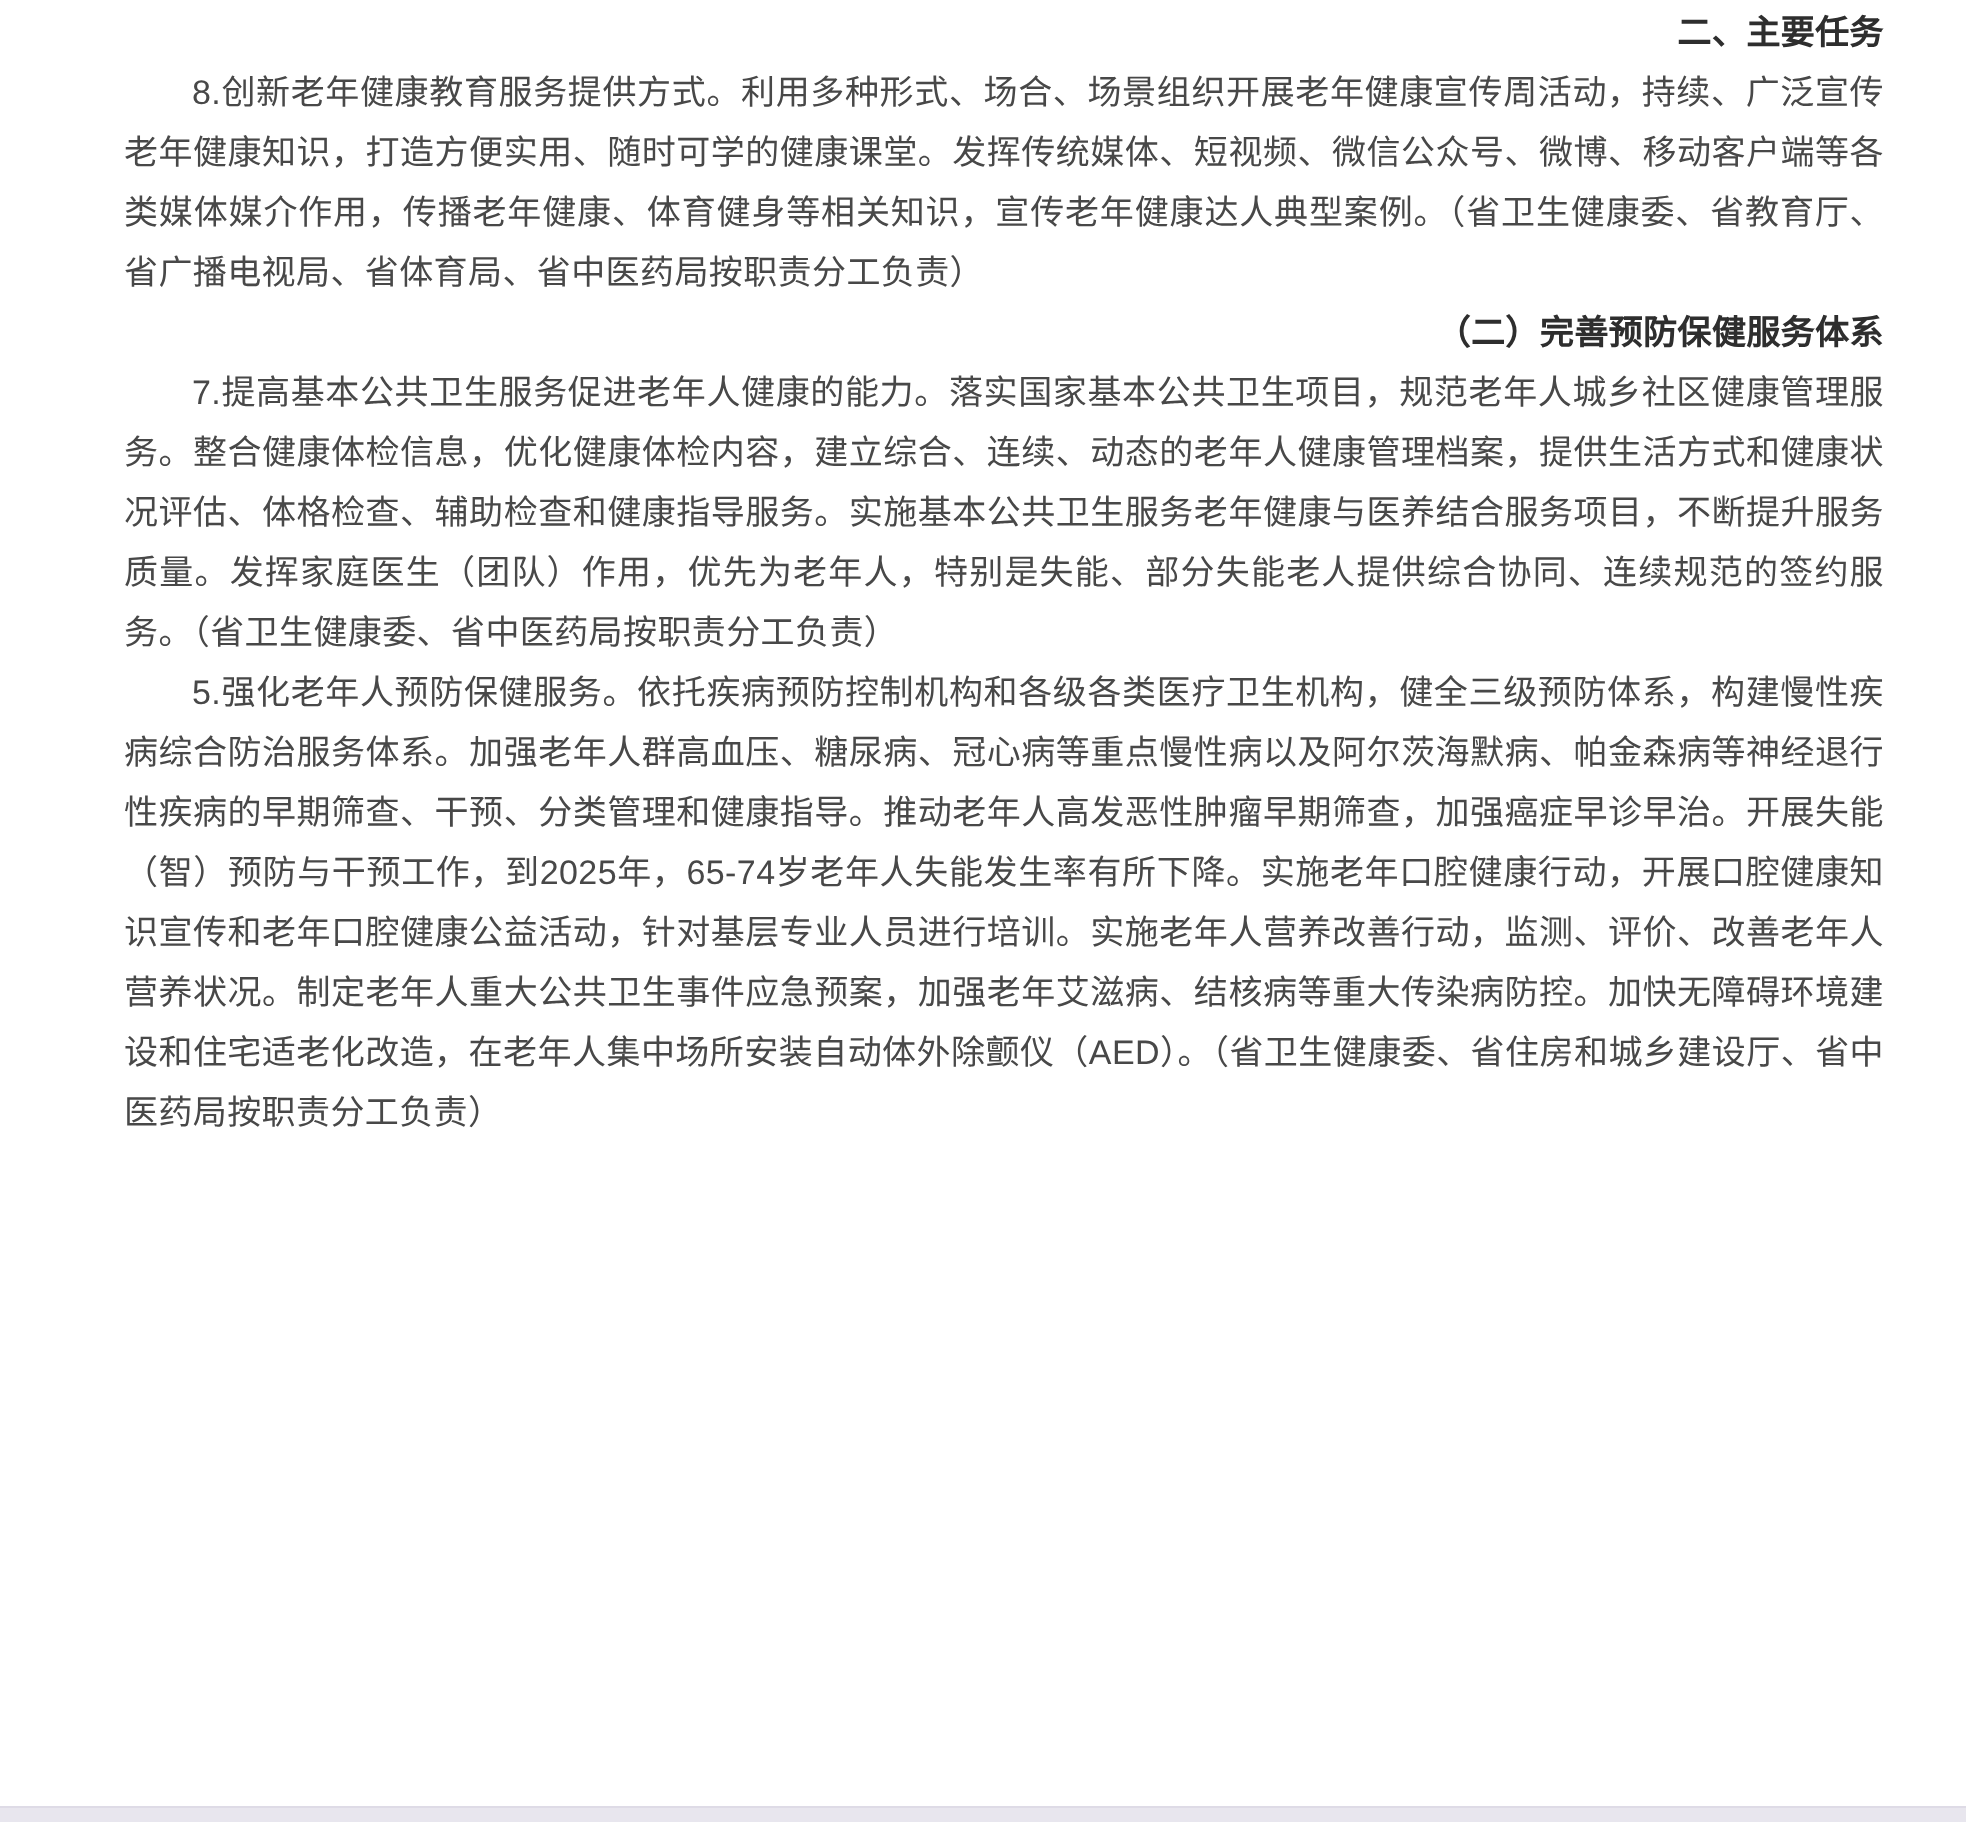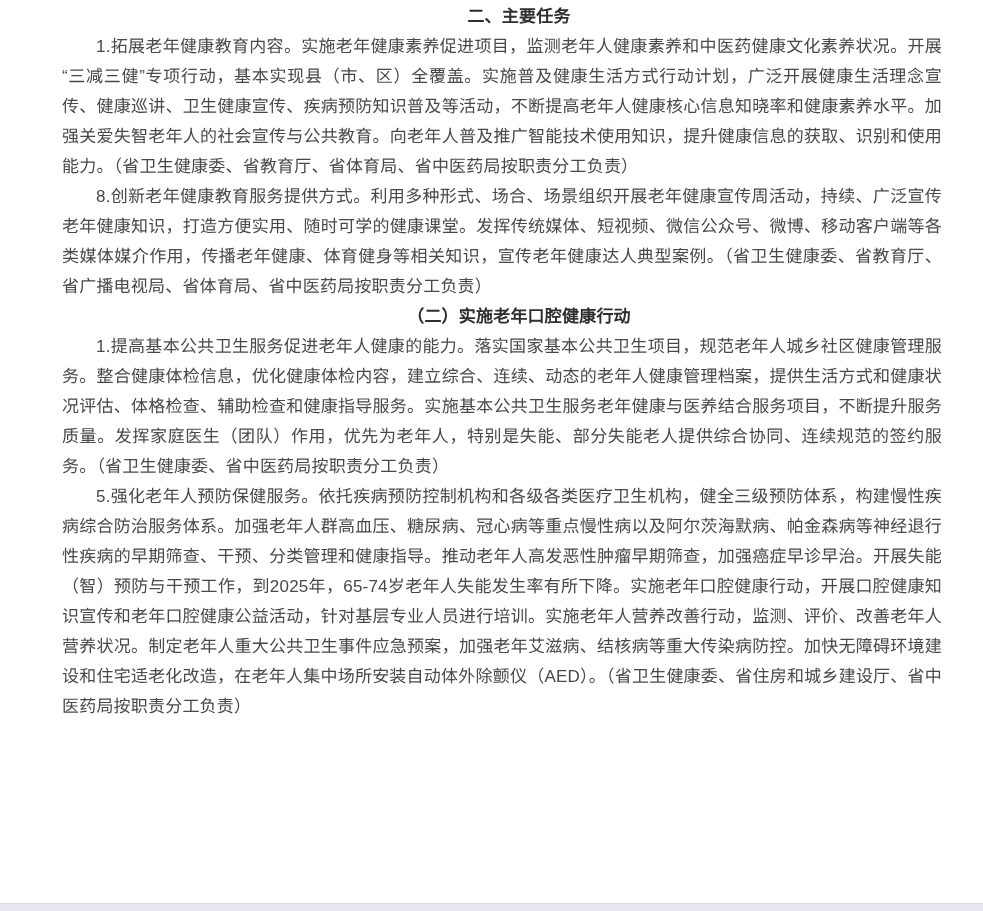--- a/index.html
+++ b/index.html
@@ -26,21 +26,21 @@
     letter-spacing: 0.2px;
   }
   .doc-page h2,
   .doc-page h3 {
     margin: 0;
     font-size: 17px;
     line-height: 30px;
     font-weight: bold;
     color: #2e2e2e;
     text-indent: 2em;
-    text-align: center;
+    text-align: right;
   }
   .doc-page p {
     margin: 0;
     text-indent: 2em;
   }
   .red-underline {
     text-decoration-color: #e43124;
     text-decoration-thickness: 4px;
     text-underline-offset: 7px;
     text-decoration-skip-ink: none;
@@ -56,27 +56,26 @@
   }
 </style>
 </head>
 <body>
 
 <main class="doc-page">
 
   <h2>二、主要任务</h2>
 
 
-  <p>1.拓展老年健康教育内容。实施老年健康素养促进项目，监测老年人健康素养和中医药健康文化素养状况。开展“三减三健”专项行动，基本实现县（市、区）全覆盖。实施普及健康生活方式行动计划，广泛开展健康生活理念宣传、健康巡讲、卫生健康宣传、疾病预防知识普及等活动，不断提高老年人健康核心信息知晓率和健康素养水平。加强关爱失智老年人的社会宣传与公共教育。向老年人普及推广智能技术使用知识，提升健康信息的获取、识别和使用能力。（省卫生健康委、省教育厅、省体育局、省中医药局按职责分工负责）</p>
 
 
   <p>8.创新老年健康教育服务提供方式。利用多种形式、场合、场景组织开展老年健康宣传周活动，持续、广泛宣传老年健康知识，打造方便实用、随时可学的健康课堂。发挥传统媒体、短视频、微信公众号、微博、移动客户端等各类媒体媒介作用，传播老年健康、体育健身等相关知识，宣传老年健康达人典型案例。（省卫生健康委、省教育厅、省广播电视局、省体育局、省中医药局按职责分工负责）</p>
 
-  <h3>（二）实施老年口腔健康行动</h3>
+  <h3>（二）完善预防保健服务体系</h3>
 
-  <p>1.提高基本公共卫生服务促进老年人健康的能力。落实国家基本公共卫生项目，规范老年人城乡社区健康管理服务。整合健康体检信息，优化健康体检内容，建立综合、连续、动态的老年人健康管理档案，提供生活方式和健康状况评估、体格检查、辅助检查和健康指导服务。实施基本公共卫生服务老年健康与医养结合服务项目，不断提升服务质量。发挥家庭医生（团队）作用，优先为老年人，特别是失能、部分失能老人提供综合协同、连续规范的签约服务。（省卫生健康委、省中医药局按职责分工负责）</p>
+  <p>7.提高基本公共卫生服务促进老年人健康的能力。落实国家基本公共卫生项目，规范老年人城乡社区健康管理服务。整合健康体检信息，优化健康体检内容，建立综合、连续、动态的老年人健康管理档案，提供生活方式和健康状况评估、体格检查、辅助检查和健康指导服务。实施基本公共卫生服务老年健康与医养结合服务项目，不断提升服务质量。发挥家庭医生（团队）作用，优先为老年人，特别是失能、部分失能老人提供综合协同、连续规范的签约服务。（省卫生健康委、省中医药局按职责分工负责）</p>
 
   <p><span>5.强化老年人预防保健服务。依托疾病预防控制机构和各级各类医疗卫生机构，健全三级预防体系，构建慢性疾病综合防治服务体系。加强老年人群高血压、糖尿病、冠心病等重点慢性病以及阿尔茨海默病、帕金森病等神经退行性疾病的早期筛查、干预、分类管理和健康指导。推动老年人高发恶性肿瘤早期筛查，加强癌症早诊早治。开展失能（智）预防与干预工作，到2025年，65-74岁老年人失能发生率有所下降。实施老年口腔健康行动，开展口腔健康知识宣传和老年口腔健康公益活动，针对基层专业人员进行培训。实施老年人营养改善行动，监测、评价、改善老年人营养状况。制定老年人重大公共卫生事件应急预案，加强老年艾滋病、结核病等重大传染病防控。加快无障碍环境建设和住宅适老化改造，</span><span class="red-underline">在老年人集中场所安装自动体外除颤仪（AED）</span><span>。（省卫生健康委、省住房和城乡建设厅、省中医药局按职责分工负责）</span></p>
 
 
 </main>
 
 <div class="bottom-edge-bar"></div>
 
 </body></html>

